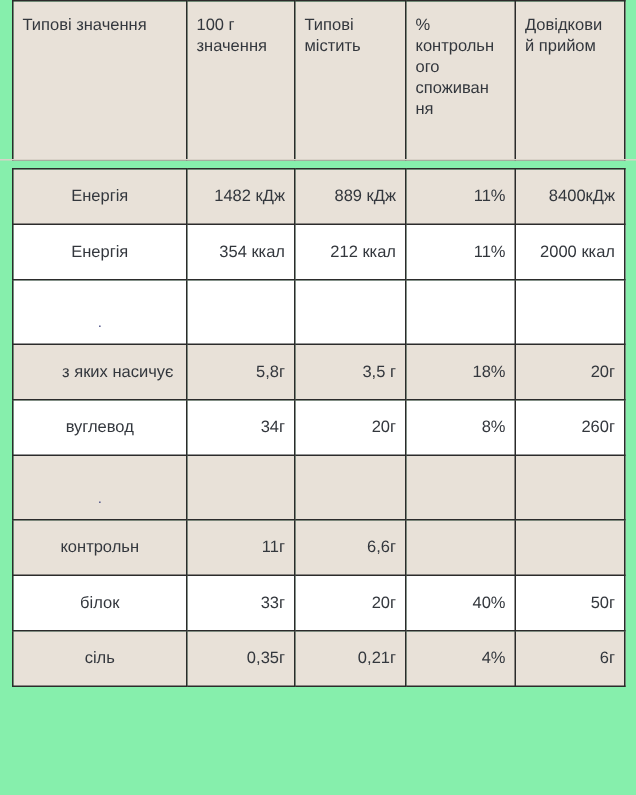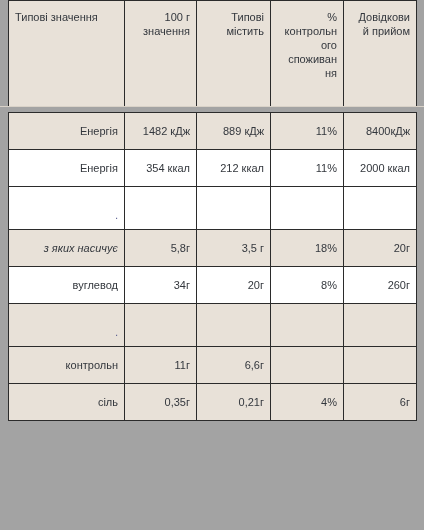--- a/index.html
+++ b/index.html
@@ -11,21 +11,21 @@
     width: 424px;
     height: 530px;
     background: #f5f0ea;
     font-family: "Liberation Sans", sans-serif;
     overflow: hidden;
   }
   .page {
     position: relative;
     width: 424px;
     height: 530px;
-    background: #a3a3a3;
+    background: #86efac;
   }
 
   
   .nut-table {
     border-collapse: collapse;
     table-layout: fixed;
     width: 408px;
     margin: 0 8px;
     border: 1px solid #2b2b2b;
   }
@@ -49,44 +49,43 @@
   .header-table { margin-top: 0; }
   .header-table td {
     height: 96px;
     vertical-align: top;
     padding-top: 9px;
   }
   .header-table td.name-cell {
     text-align: left;
   }
   .header-table td.val-cell {
-    text-align: right;
+    text-align: left;
   }
 
   
   .body-wrap {
     position: absolute;
     top: 112px;
     left: 0;
     width: 424px;
   }
   .body-table td {
     height: 36px;
     vertical-align: middle;
     text-align: right;
   }
   .body-table td.name-cell {
-    text-align: right;
+    text-align: center;
   }
   .body-table tr.row-white td { background: #ffffff; }
   .body-table tr.row-beige td { background: #e8e1d8; }
 
   .name-cell.indent {
     padding-left: 30px;
-    font-style: italic;
   }
 
   
   .body-table tr.spacer-row td {
     vertical-align: bottom;
     padding-bottom: 6px;
   }
   .body-table tr.spacer-row td.name-cell {
     font-size: 10px;
     color: #4a4f87;
@@ -196,20 +195,27 @@
             <td></td>
             <td></td>
           </tr>
           <tr class="row-beige">
             <td class="name-cell">контрольн</td>
             <td>11г</td>
             <td>6,6г</td>
             <td></td>
             <td></td>
           </tr>
+          <tr class="row-white">
+            <td class="name-cell">білок</td>
+            <td>33г</td>
+            <td>20г</td>
+            <td>40%</td>
+            <td>50г</td>
+          </tr>
           <tr class="row-beige">
             <td class="name-cell">сіль</td>
             <td>0,35г</td>
             <td>0,21г</td>
             <td>4%</td>
             <td>6г</td>
           </tr>
         </tbody>
     </table>
   </div>

